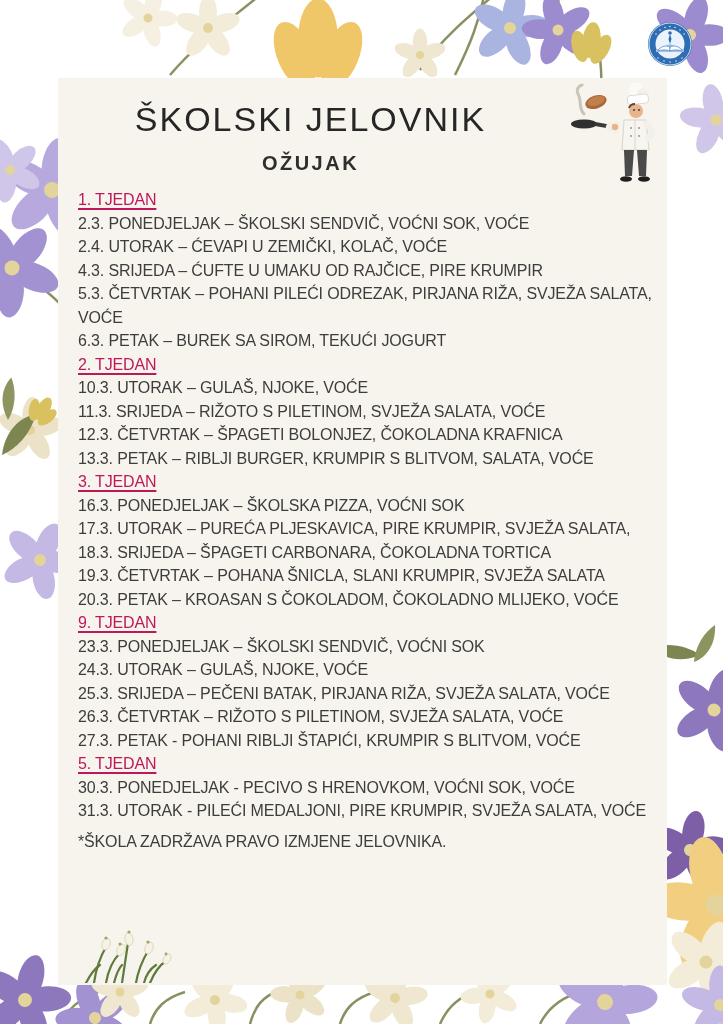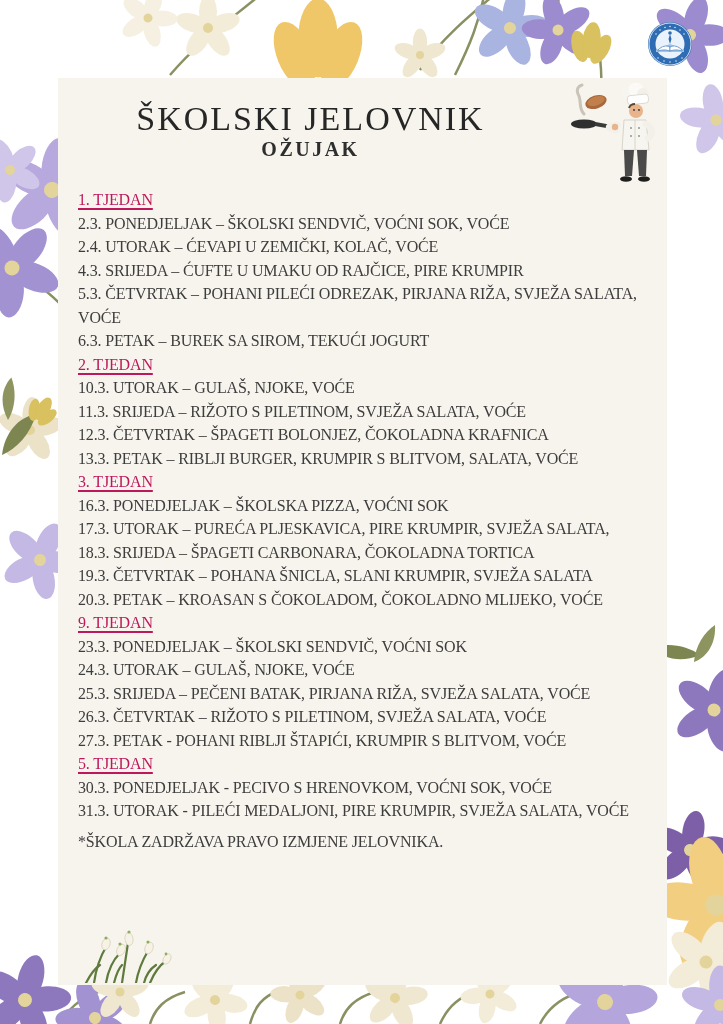--- a/index.html
+++ b/index.html
@@ -1,41 +1,42 @@
 <!DOCTYPE html>
 <html><head>
 <meta charset="utf-8">
 <style>
   html,body{margin:0;padding:0;background:#e9e9e9;}
   .page{
     position:relative;
     width:723px;height:1024px;
     background:#ffffff;
     overflow:hidden;
-    font-family:Liberation Serif, serif;
+    font-family:Liberation Sans, sans-serif;
   }
   .bg-flowers{position:absolute;left:0;top:0;width:723px;height:1024px;}
   .panel{
     position:absolute;
     left:58px;top:78px;width:609px;height:907px;
     background:#f7f4ed;
     box-sizing:border-box;
   }
   .header-col{
     position:absolute;left:0;top:0;width:505px;
     text-align:center;
   }
   .title{
     margin-top:22px;
     font-size:34px;
     font-weight:500;
     letter-spacing:2px;
     color:#262626;
   }
   .subtitle{
+    margin-top:13px;
     font-size:20px;
     font-weight:700;
     letter-spacing:2.5px;
     color:#2e2e2e;
   }
   .chef{
     position:absolute;left:496px;top:2px;width:112px;height:108px;
   }
   .logo{
     position:absolute;left:646px;top:20px;width:48px;height:48px;

